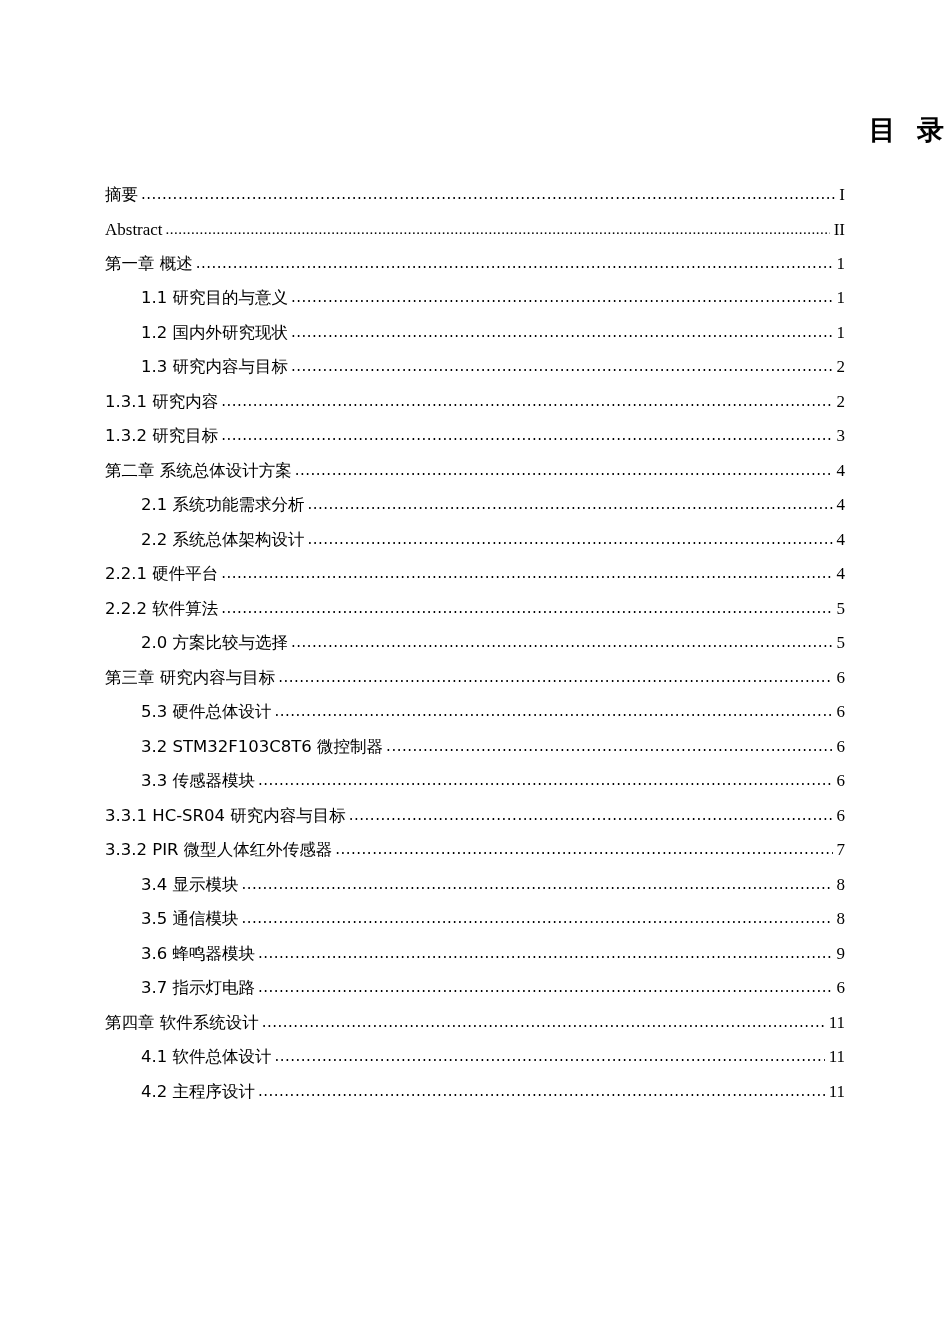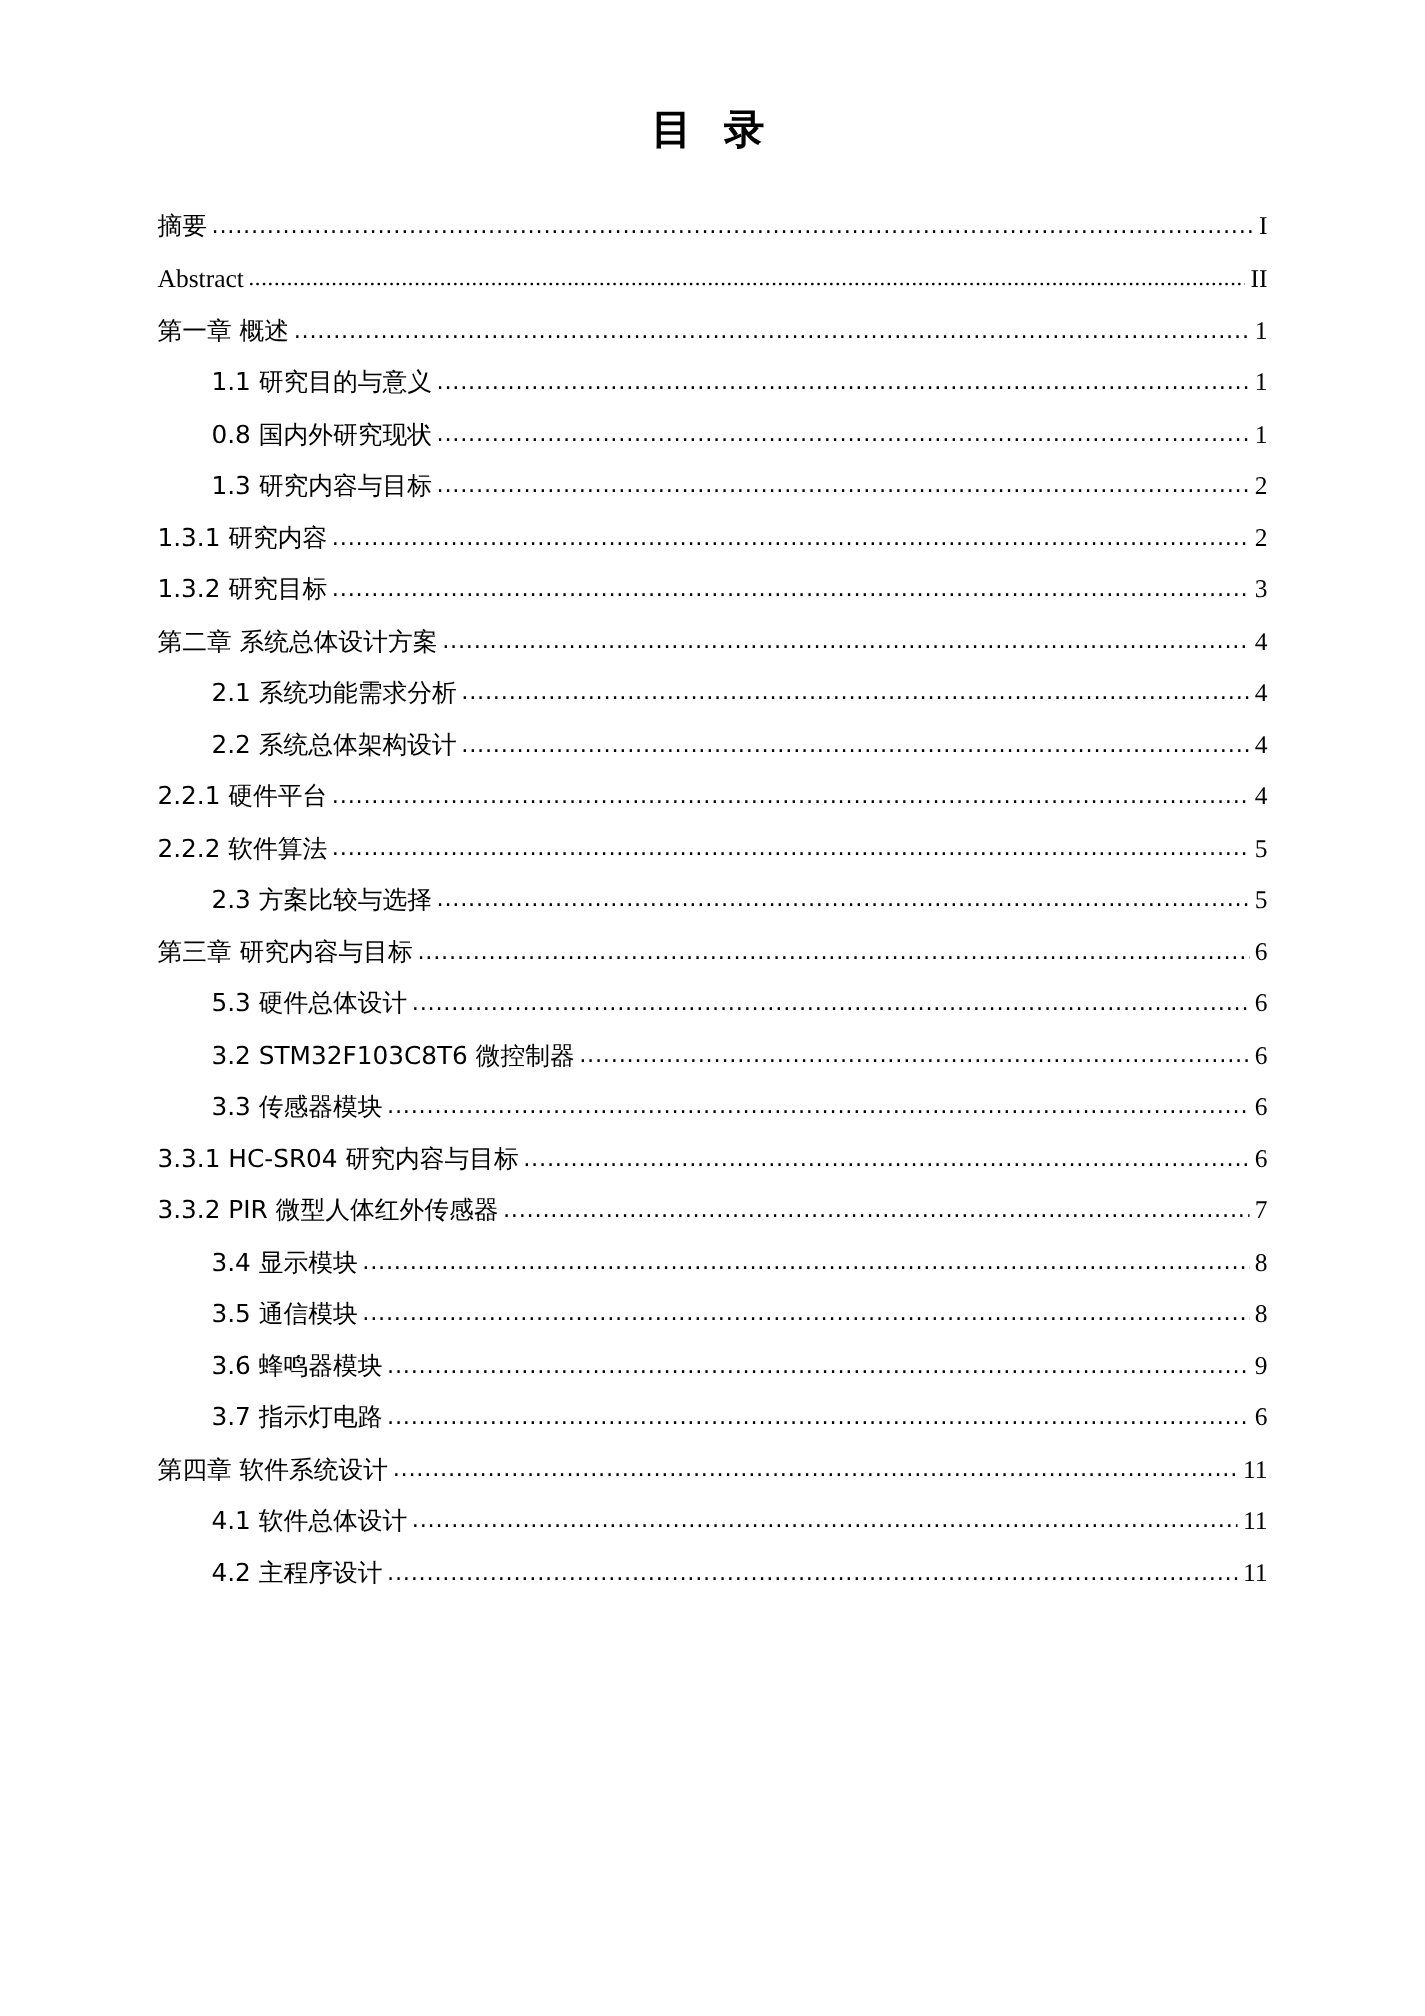--- a/index.html
+++ b/index.html
@@ -11,26 +11,26 @@
     width: 950px;
     height: 1344px;
     background: #ffffff;
     position: relative;
     box-sizing: border-box;
     font-family: "Liberation Serif", serif;
     color: #000000;
     overflow: hidden;
   }
   .doc-title {
-    text-align: center;
+    text-align: right;
     font-size: 27px;
     font-weight: bold;
     letter-spacing: 0.22em;
     margin: 0;
-    padding-top: 68px;
+    padding-top: 112px;
     font-family: "DejaVu Sans", sans-serif;
   }
   .toc {
     margin: 0 auto;
     padding-top: 38px;
     width: 740px;
   }
   .toc-entry {
     display: flex;
     align-items: baseline;
@@ -89,21 +89,21 @@
         <span class="label">第一章  概述</span>
         <span class="dots">......................................................................................................................................................................</span>
         <span class="page-num">1</span>
       </div>
       <div class="toc-entry lvl1">
         <span class="label">1.1 研究目的与意义</span>
         <span class="dots">......................................................................................................................................................................</span>
         <span class="page-num">1</span>
       </div>
       <div class="toc-entry lvl1">
-        <span class="label">0.8 国内外研究现状</span>
+        <span class="label">1.2 国内外研究现状</span>
         <span class="dots">......................................................................................................................................................................</span>
         <span class="page-num">1</span>
       </div>
       <div class="toc-entry lvl1">
         <span class="label">1.3 研究内容与目标</span>
         <span class="dots">......................................................................................................................................................................</span>
         <span class="page-num">2</span>
       </div>
       <div class="toc-entry lvl2">
         <span class="label">1.3.1 研究内容</span>
@@ -134,21 +134,21 @@
         <span class="label">2.2.1 硬件平台</span>
         <span class="dots">......................................................................................................................................................................</span>
         <span class="page-num">4</span>
       </div>
       <div class="toc-entry lvl2">
         <span class="label">2.2.2 软件算法</span>
         <span class="dots">......................................................................................................................................................................</span>
         <span class="page-num">5</span>
       </div>
       <div class="toc-entry lvl1">
-        <span class="label">2.3 方案比较与选择</span>
+        <span class="label">2.0 方案比较与选择</span>
         <span class="dots">......................................................................................................................................................................</span>
         <span class="page-num">5</span>
       </div>
       <div class="toc-entry lvl0">
         <span class="label">第三章  研究内容与目标</span>
         <span class="dots">......................................................................................................................................................................</span>
         <span class="page-num">6</span>
       </div>
       <div class="toc-entry lvl1">
         <span class="label">5.3 硬件总体设计</span>

